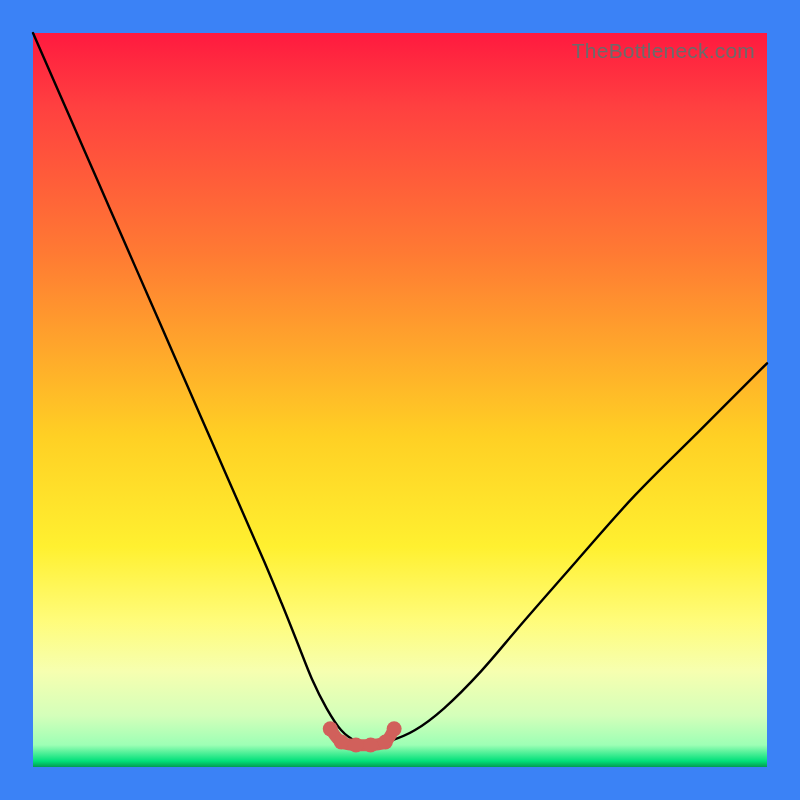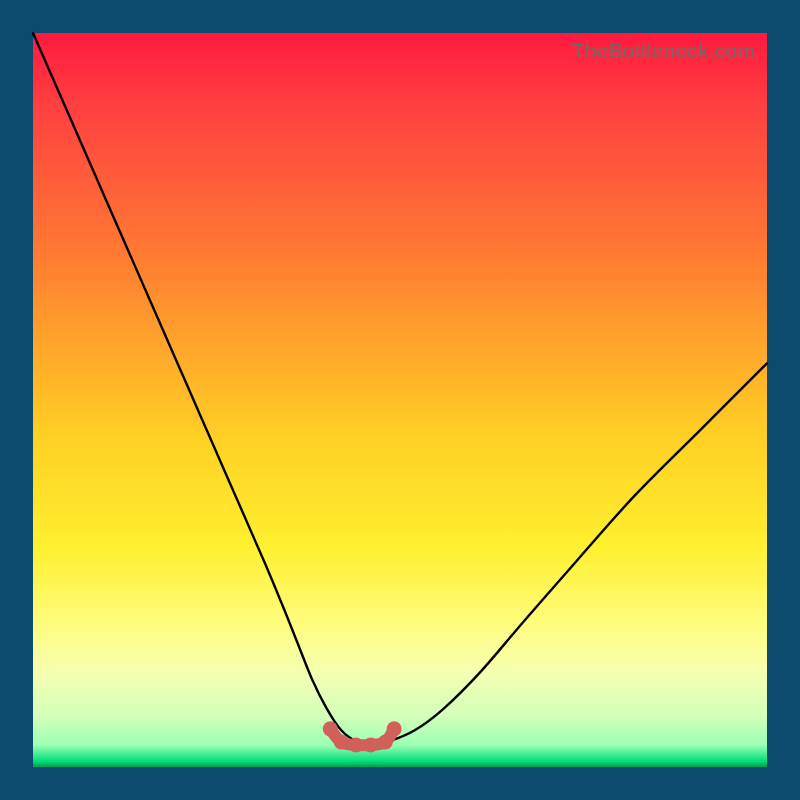--- a/index.html
+++ b/index.html
@@ -8,21 +8,21 @@
     width: 800px;
     height: 800px;
     background: #000000;
     overflow: hidden;
     font-family: Arial, Helvetica, sans-serif;
   }
   .frame {
     position: relative;
     width: 800px;
     height: 800px;
-    background: #0c4a6e;
+    background: #3b82f6;
   }
   .plot-area {
     position: absolute;
     left: 33px;
     top: 33px;
     width: 734px;
     height: 734px;
     
     background:
       linear-gradient(

